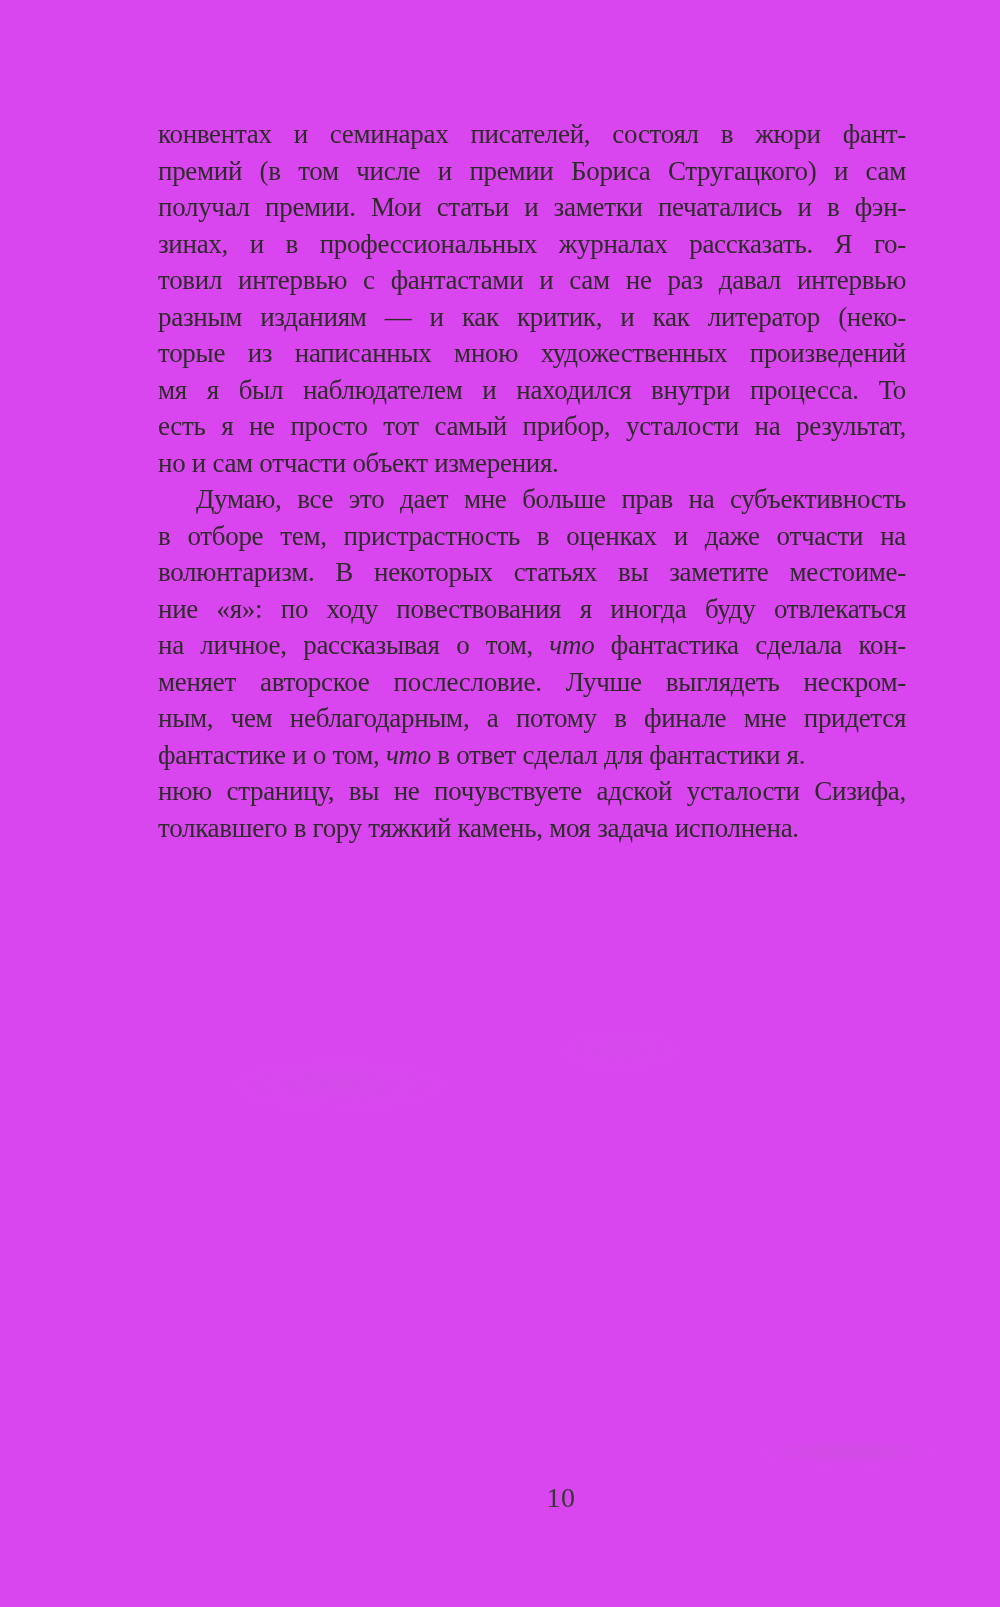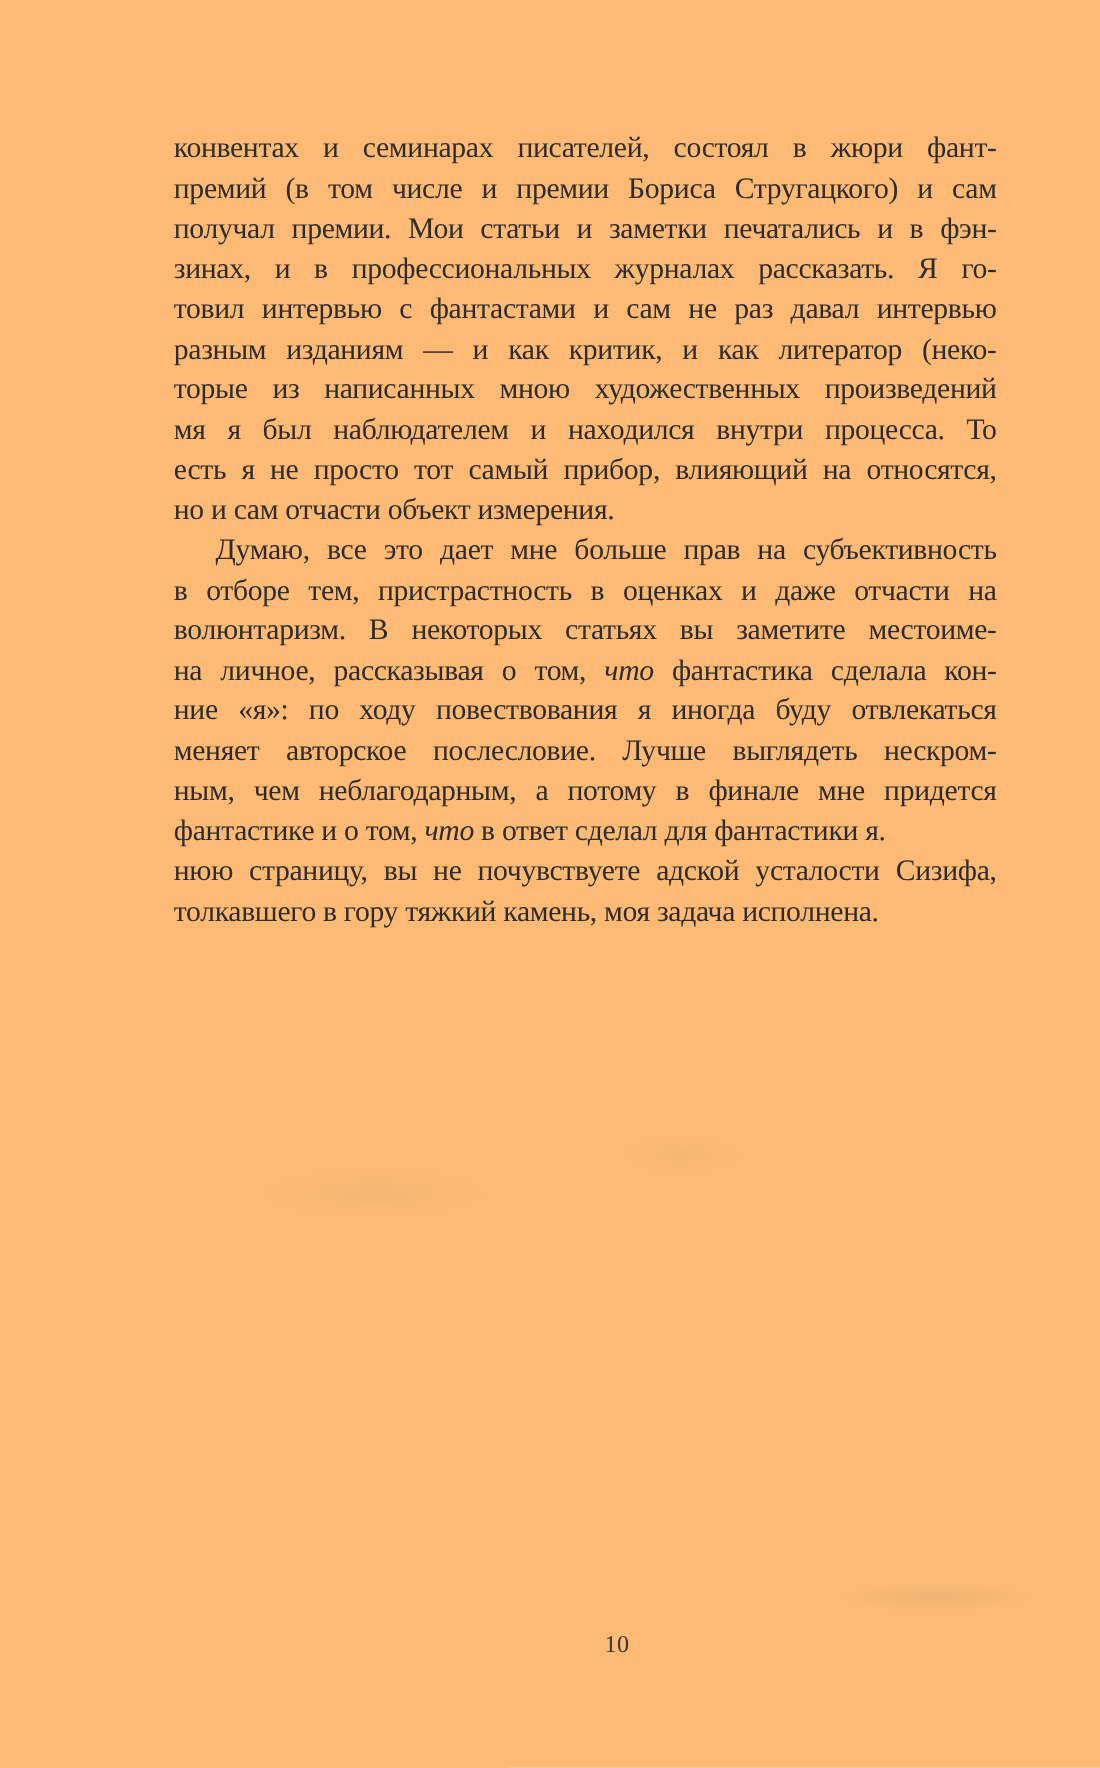--- a/index.html
+++ b/index.html
@@ -32,21 +32,21 @@
     white-space: normal;
   }
   .line.indent { text-indent: 38px; }
   .line.last { text-align-last: left; }
   .line em { font-style: italic; }
   .page-number {
     position: absolute;
     top: 1482px;
     left: 561px;
     transform: translateX(-50%);
-    font-size: 22px;
+    font-size: 28px;
     color: #3a3836;
     letter-spacing: 0.5px;
   }
   .scan-artifact {
     position: absolute;
     pointer-events: none;
   }
   .smudge-1 {
     left: 760px; top: 1438px; width: 180px; height: 28px;
     background: radial-gradient(ellipse at center, rgba(120,120,118,0.10), rgba(120,120,118,0) 70%);
@@ -56,40 +56,40 @@
     background: radial-gradient(ellipse at center, rgba(130,130,128,0.06), rgba(130,130,128,0) 70%);
   }
   .smudge-3 {
     left: 560px; top: 1030px; width: 120px; height: 40px;
     background: radial-gradient(ellipse at center, rgba(130,130,128,0.05), rgba(130,130,128,0) 70%);
   }
 </style>
 </head>
 <body>
 
-<div class="page" style="background: #fdba74;">
+<div class="page" style="background: #d946ef;">
   <div class="text-block" style="color: rgb(46, 44, 42);">
       <div class="paragraph">
         <div class="line"><span>конвентах и семинарах писателей, состоял в жюри фант-</span></div>
         <div class="line"><span>премий (в том числе и премии Бориса Стругацкого) и сам</span></div>
         <div class="line"><span>получал премии. Мои статьи и заметки печатались и в фэн-</span></div>
         <div class="line"><span>зинах, и в профессиональных журналах рассказать. Я го-</span></div>
         <div class="line"><span>товил интервью с фантастами и сам не раз давал интервью</span></div>
         <div class="line"><span>разным изданиям — и как критик, и как литератор (неко-</span></div>
         <div class="line"><span>торые из написанных мною художественных произведений</span></div>
         <div class="line"><span>мя я был наблюдателем и находился внутри процесса. То</span></div>
-        <div class="line"><span>есть я не просто тот самый прибор, влияющий на относятся,</span></div>
+        <div class="line"><span>есть я не просто тот самый прибор, усталости на результат,</span></div>
         <div class="line last"><span>но и сам отчасти объект измерения.</span></div>
       </div>
       <div class="paragraph">
         <div class="line indent"><span>Думаю, все это дает мне больше прав на субъективность</span></div>
         <div class="line"><span>в отборе тем, пристрастность в оценках и даже отчасти на</span></div>
         <div class="line"><span>волюнтаризм. В некоторых статьях вы заметите местоиме-</span></div>
+        <div class="line"><span>ние «я»: по ходу повествования я иногда буду отвлекаться</span></div>
         <div class="line"><span>на личное, рассказывая о том, </span><em>что</em><span> фантастика сделала кон-</span></div>
-        <div class="line"><span>ние «я»: по ходу повествования я иногда буду отвлекаться</span></div>
         <div class="line"><span>меняет авторское послесловие. Лучше выглядеть нескром-</span></div>
         <div class="line"><span>ным, чем неблагодарным, а потому в финале мне придется</span></div>
         <div class="line last"><span>фантастике и о том, </span><em>что</em><span> в ответ сделал для фантастики я.</span></div>
       </div>
       <div class="paragraph">
         <div class="line"><span>нюю страницу, вы не почувствуете адской усталости Сизифа,</span></div>
         <div class="line last"><span>толкавшего в гору тяжкий камень, моя задача исполнена.</span></div>
       </div>
     </div>
 

